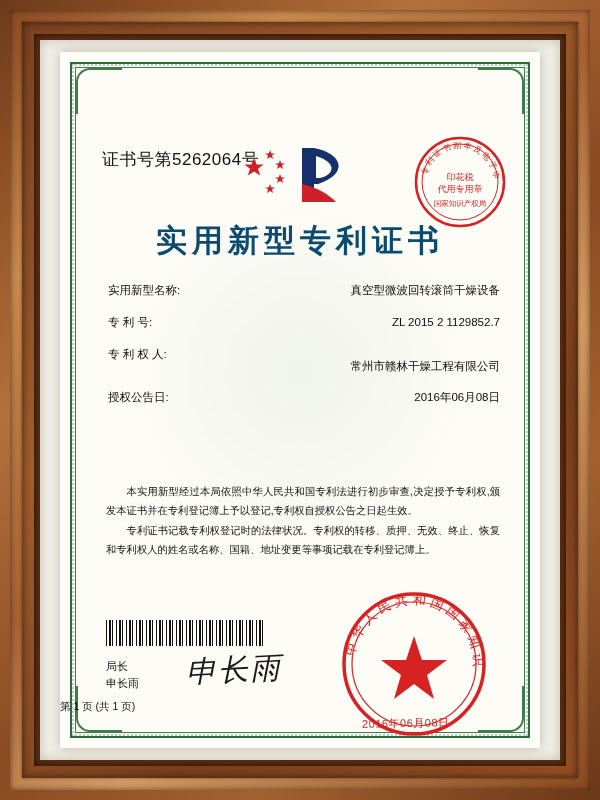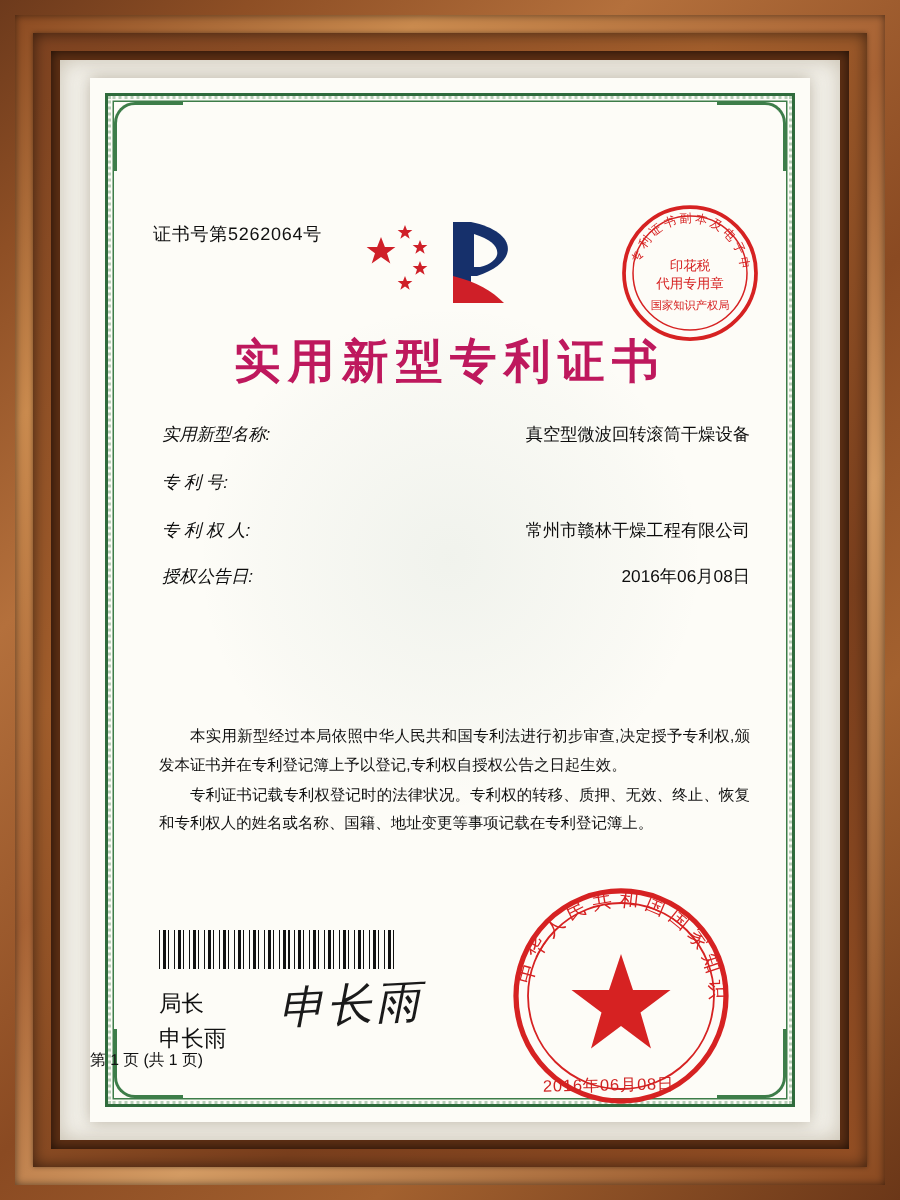--- a/index.html
+++ b/index.html
@@ -92,67 +92,66 @@
     transform: translate(-50%,-50%);
     width: 330px; height: 330px;
     border-radius: 50%;
     background: radial-gradient(circle, rgba(190,205,195,.20) 0%, rgba(190,205,195,.06) 55%, rgba(255,255,255,0) 72%);
     pointer-events: none;
   }
 
   .cert-no {
     position: absolute;
     left: 42px; top: 96px;
-    font-size: 12px;
+    font-size: 17px;
     color: #111;
     letter-spacing: .5px;
   }
 
   
   .emblem {
     position: absolute;
     left: 50%; top: 92px;
     transform: translateX(-50%);
     width: 120px; height: 62px;
   }
 
   .title {
     position: absolute;
     left: 0; right: 0; top: 168px;
     text-align: center;
     font-family: "DejaVu Serif", serif;
     font-size: 31px;
     font-weight: bold;
     letter-spacing: 5px;
-    color: #be185d;
+    color: #0c4a6e;
   }
 
   .fields {
     position: absolute;
     left: 48px; top: 230px; right: 40px;
     font-size: 11.5px;
     color: #0d0d0d;
   }
   .field-row {
     display: flex;
     align-items: flex-start;
     margin-bottom: 14.5px;
     line-height: 1.5;
   }
   .field-label {
     width: 92px;
     flex: 0 0 92px;
     white-space: pre;
-    font-style: italic;
   }
   .field-value {
     flex: 1 1 auto;
     text-align: right;
   }
-  .field-value .line2 { display: block; }
+  .field-value .line2 { display: block; margin-top: 12px; }
 
   .body-text {
     position: absolute;
     left: 46px; right: 40px; top: 430px;
     font-size: 10.3px;
     line-height: 1.85;
     color: #111;
     text-align: justify;
   }
   .body-text p { margin: 0 0 1px 0; text-indent: 2em; }
@@ -165,21 +164,21 @@
     background:
       repeating-linear-gradient(90deg,
         #111 0px, #111 1px, transparent 1px, transparent 3px,
         #111 3px, #111 5px, transparent 5px, transparent 6px,
         #111 6px, #111 7px, transparent 7px, transparent 10px);
   }
 
   .signature-block {
     position: absolute;
     left: 46px; top: 606px;
-    font-size: 15px;
+    font-size: 11px;
     color: #111;
     line-height: 1.55;
   }
   .signature-script {
     position: absolute;
     left: 126px; top: 598px;
     font-family: "DejaVu Serif", serif;
     font-size: 30px;
     color: #1a1a1a;
     font-style: italic;
@@ -255,20 +254,21 @@
 
   <div class="title">实用新型专利证书</div>
 
   <div class="fields">
     <div class="field-row">
       <div class="field-label">实用新型名称:</div>
       <div class="field-value">真空型微波回转滚筒干燥设备</div>
     </div>
     <div class="field-row">
       <div class="field-label">专 利 号:</div>
+      <div class="field-value">ZL 2015 2 1129852.7</div>
     </div>
     <div class="field-row">
       <div class="field-label">专 利 权 人:</div>
       <div class="field-value">
         <span class="line2">常州市赣林干燥工程有限公司</span>
       </div>
     </div>
     <div class="field-row">
       <div class="field-label">授权公告日:</div>
       <div class="field-value">2016年06月08日</div>

